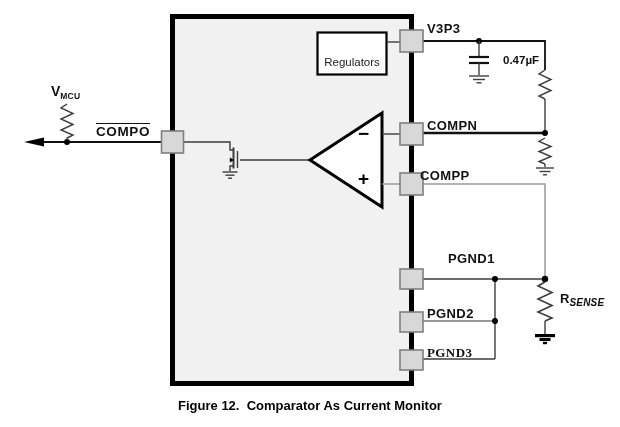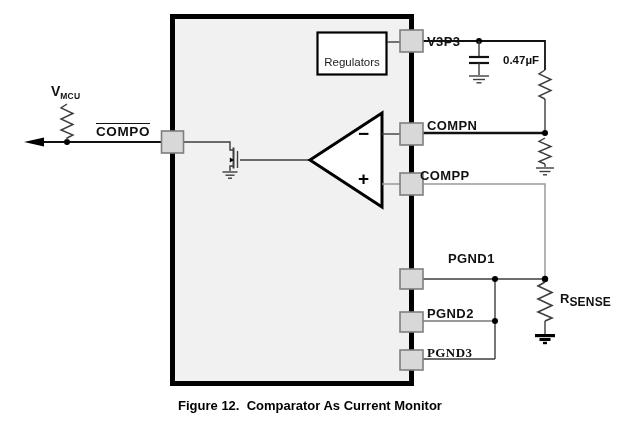--- a/index.html
+++ b/index.html
@@ -140,28 +140,28 @@
     <rect class="pin" x="400" y="312" width="23" height="20"></rect>
     <rect class="pin" x="400" y="350" width="23" height="20"></rect>
   </svg>
 
   <div class="blockbox">Regulators</div>
 
   <div class="lbl" style="left:51px;top:84px;"><span class="subbase">V</span><span class="sub u">MCU</span></div>
 
   <div class="lbl overline" style="left:96px;top:125px;">COMPO</div>
 
-  <div class="lbl pinlbl" style="left:427px;top:22px;margin-top:13px;">V3P3</div>
+  <div class="lbl pinlbl" style="left:427px;top:22px;">V3P3</div>
   <div class="lbl pinlbl" style="left:427px;top:119px;">COMPN</div>
   <div class="lbl pinlbl" style="left:420px;top:169px;">COMPP</div>
   <div class="lbl pinlbl" style="left:427px;top:252px;margin-left:21px;">PGND1</div>
   <div class="lbl pinlbl" style="left:427px;top:307px;">PGND2</div>
   <div class="lbl pinlbl" style="left:427px;top:346px;font-family:Liberation Serif, serif;">PGND3</div>
 
   <div class="lbl capval" style="left:491px;top:54px;">0.47µF</div>
 
-  <div class="lbl" style="left:560px;top:292px;"><span>R</span><span class="sub" style="font-size:12px;">SENSE</span></div>
+  <div class="lbl" style="left:560px;top:292px;"><span>R</span><span class="sub" style="font-size:10px;font-style:italic;">SENSE</span></div>
 
   <div class="sign" style="left:358px;top:123px;">−</div>
   <div class="sign" style="left:358px;top:168px;">+</div>
 
   <div class="caption">Figure 12.  Comparator As Current Monitor</div>
 </div>
 
 </body></html>

